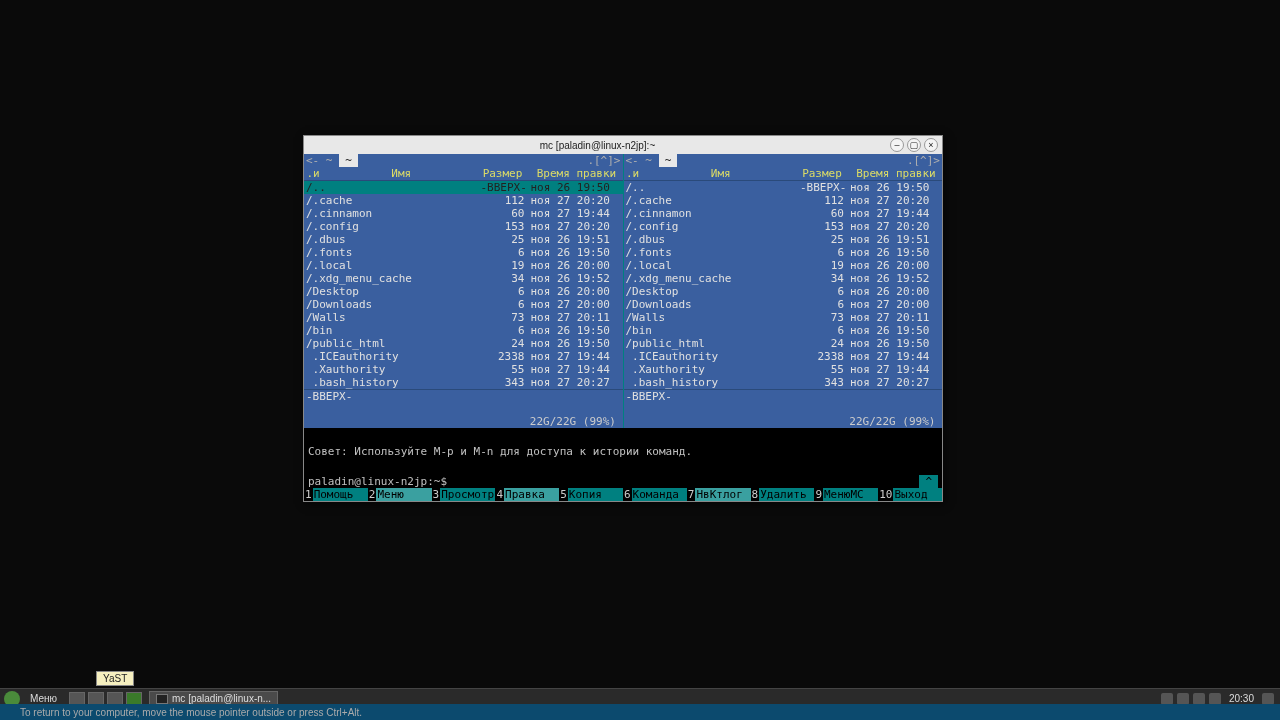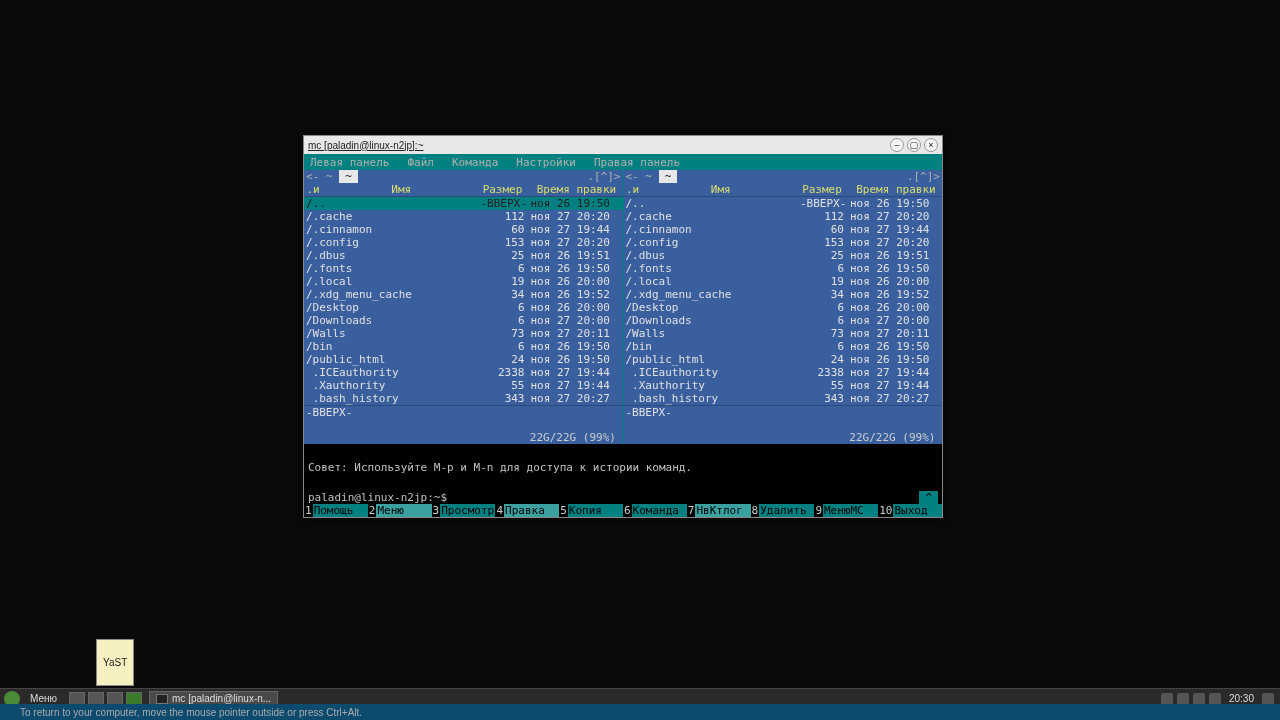--- a/index.html
+++ b/index.html
@@ -21,21 +21,21 @@
   }
   .titlebar {
     height: 18px;
     background: #e8e8e8;
     display: flex; align-items: center;
     padding: 0 4px;
     font-family: sans-serif;
     font-size: 10px;
     color: #222;
   }
-  .titlebar .title { flex: 1; text-align: left; text-decoration: underline; }
+  .titlebar .title { flex: 1; text-align: center; }
   .titlebar .btn {
     width: 14px; height: 14px;
     border: 1px solid #999; border-radius: 7px;
     margin-left: 3px; display: inline-flex;
     align-items: center; justify-content: center;
     font-size: 9px; background: #f4f4f4;
     cursor: pointer;
   }
   .menubar {
     height: 16px;
@@ -150,21 +150,21 @@
   .taskbar .tray-ico {
     width: 12px; height: 12px; background: #555;
     margin: 0 2px; border-radius: 2px;
   }
   .taskbar .clock { margin: 8px 6px; }
   .tooltip {
     position: absolute;
     bottom: 34px; left: 96px;
     background: #f6f0c0; border: 1px solid #888;
     color: #222; font-family: sans-serif; font-size: 10px;
-    padding: 17px 6px;
+    padding: 1px 6px;
   }
   .statusline {
     position: absolute; left:0; right:0; bottom:0;
     height: 16px;
     background: #0c4a6e; color: #aaa;
     font-family: sans-serif; font-size: 10px;
     padding: 0 20px;
     display: flex; align-items: center;
   }
   .panel-tilde {
@@ -175,27 +175,20 @@
 <body>
 
 <div class="window">
   <div class="titlebar">
     <span class="title">mc [paladin@linux-n2jp]:~</span>
     <span class="btn">‒</span>
     <span class="btn">▢</span>
     <span class="btn">×</span>
   </div>
 
-  <div class="menubar">
-    <span>Левая панель</span>
-    <span>Файл</span>
-    <span>Команда</span>
-    <span>Настройки</span>
-    <span>Правая панель</span>
-  </div>
 
   <div class="panels">
     <div class="panel" id="panel-left">
         <div class="panel-top">
           <span class="l">&lt;- ~ <span class="panel-tilde">~</span></span>
           <span class="r">.[^]&gt;</span>
         </div>
         <div class="panel-head">
       <div style="width:18px">.и</div>
       <div class="col-n">Имя</div>

